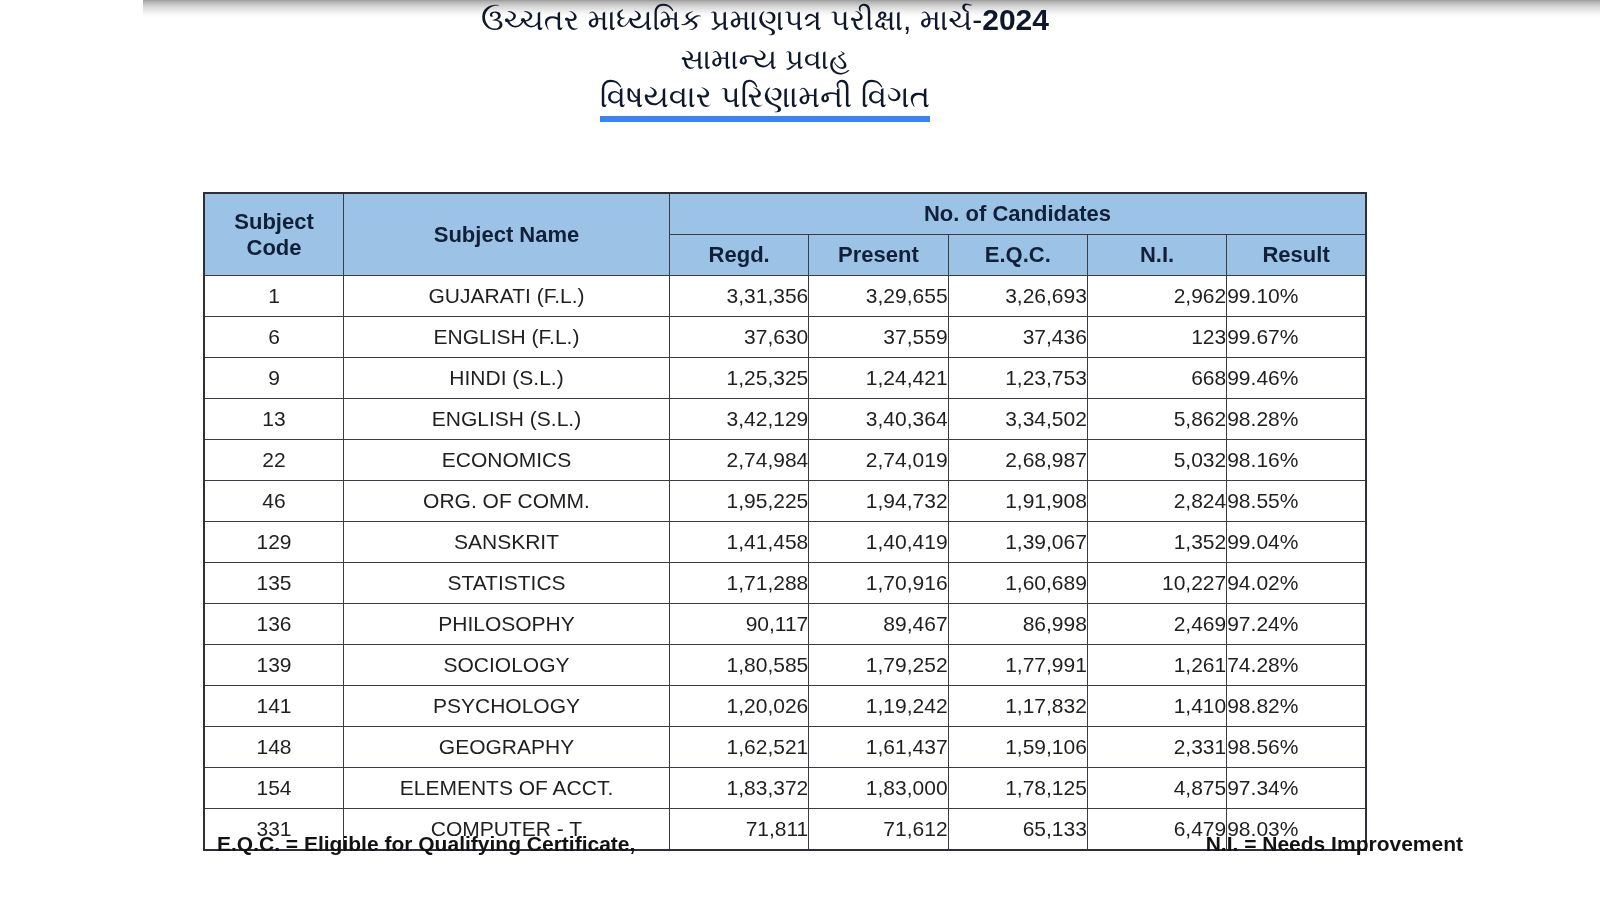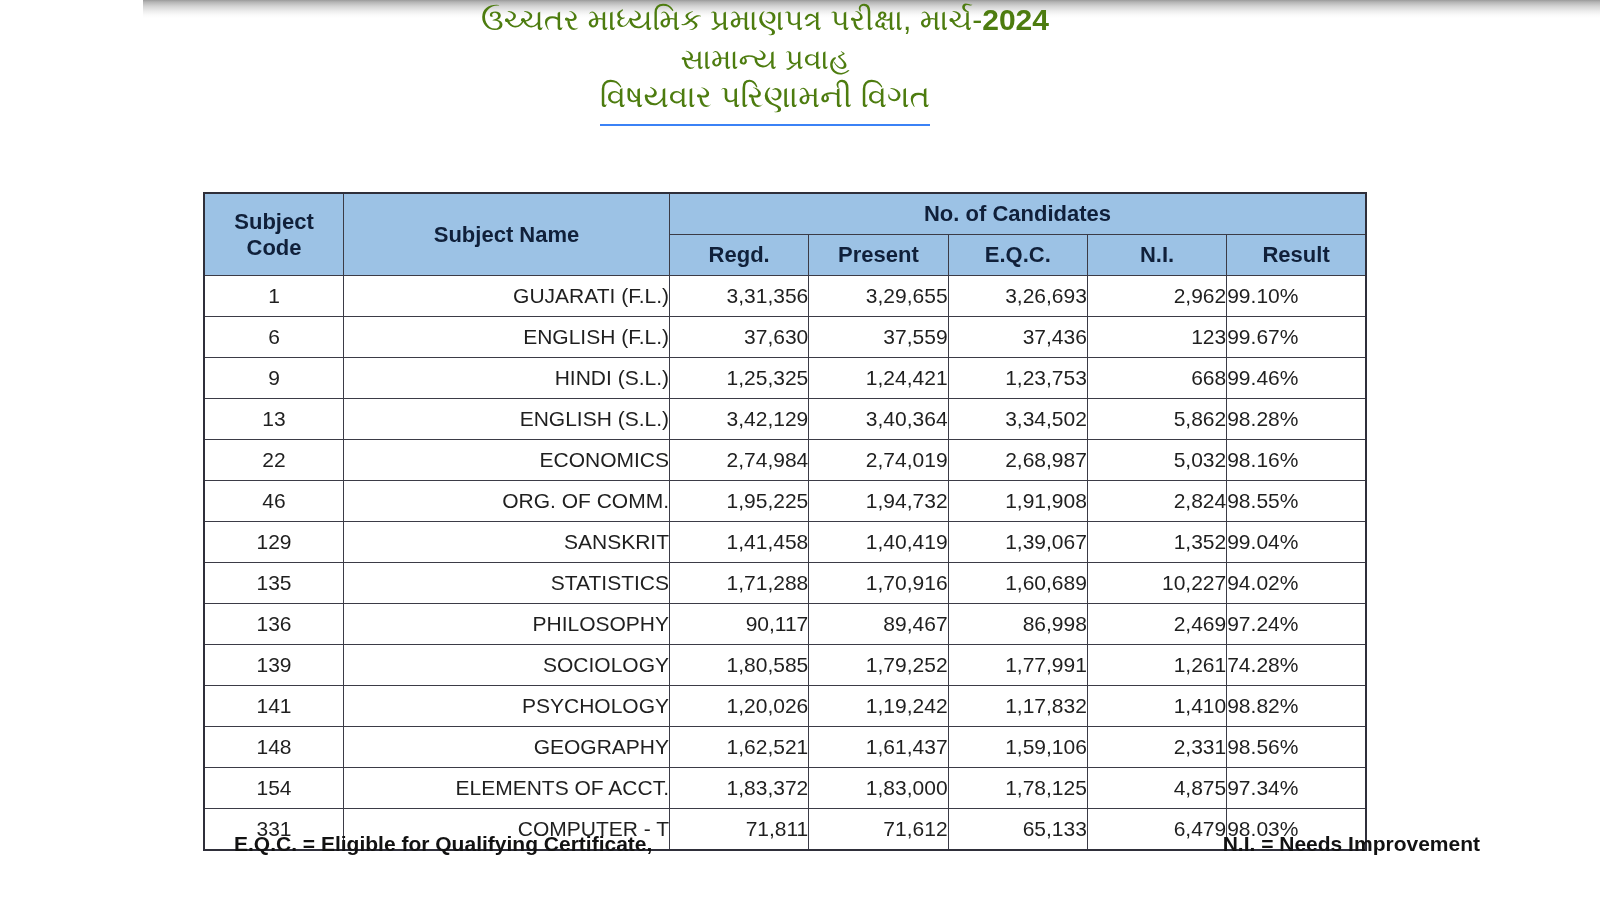--- a/index.html
+++ b/index.html
@@ -39,42 +39,42 @@
   
   #title-block {
     position: absolute;
     left: 0;
     top: 4px;
     width: 1530px;
     text-align: center;
   }
   .title-line {
     font-family: "Liberation Sans", "DejaVu Sans", sans-serif;
-    color: #4d7c0f;
+    color: #0f172a;
     line-height: 1.08;
     white-space: nowrap;
   }
   #title-line-1 {
     font-size: 30px;
     letter-spacing: 0px;
   }
   #title-line-1 .year {
     font-weight: bold;
   }
   #title-line-2 {
     font-size: 29px;
     margin-top: 8px;
   }
   #title-line-3 {
     font-size: 31px;
     margin-top: 4px;
   }
   #title-line-3 .underlined {
-    border-bottom: 2px solid #3b82f6;
-    padding-bottom: 10px;
+    border-bottom: 6px solid #3b82f6;
+    padding-bottom: 2px;
   }
 
   
   #result-table {
     position: absolute;
     left: 203px;
     top: 192px;
     width: 1164px;
     border-collapse: collapse;
     table-layout: fixed;
@@ -113,37 +113,36 @@
     height: 76px;
   }
   th.h-group {
     height: 38px;
   }
   th.h-sub {
     height: 38px;
   }
 
   td.c-code   { text-align: center; }
-  td.c-name   { text-align: right;  padding-left: 12px; margin-top: 48px; }
+  td.c-name   { text-align: center;  padding-left: 12px; margin-top: 48px; }
   td.c-num    { text-align: right; padding-right: 12px; }
   td.c-result { text-align: left; padding-right: 12px; }
 
   
   #footnotes {
     position: absolute;
     left: 203px;
     top: 832px;
     width: 1272px;
     display: flex;
     justify-content: space-between;
     font-size: 21px;
     font-weight: bold;
     color: #121212;
     white-space: nowrap;
-    padding-left: 17px;
   }
   #footnote-eqc { margin-left: 14px; }
   #footnote-ni  { margin-right: 12px; }
 </style>
 </head>
 <body>
 
 <div id="page">
 
   <div id="top-strip"></div>

